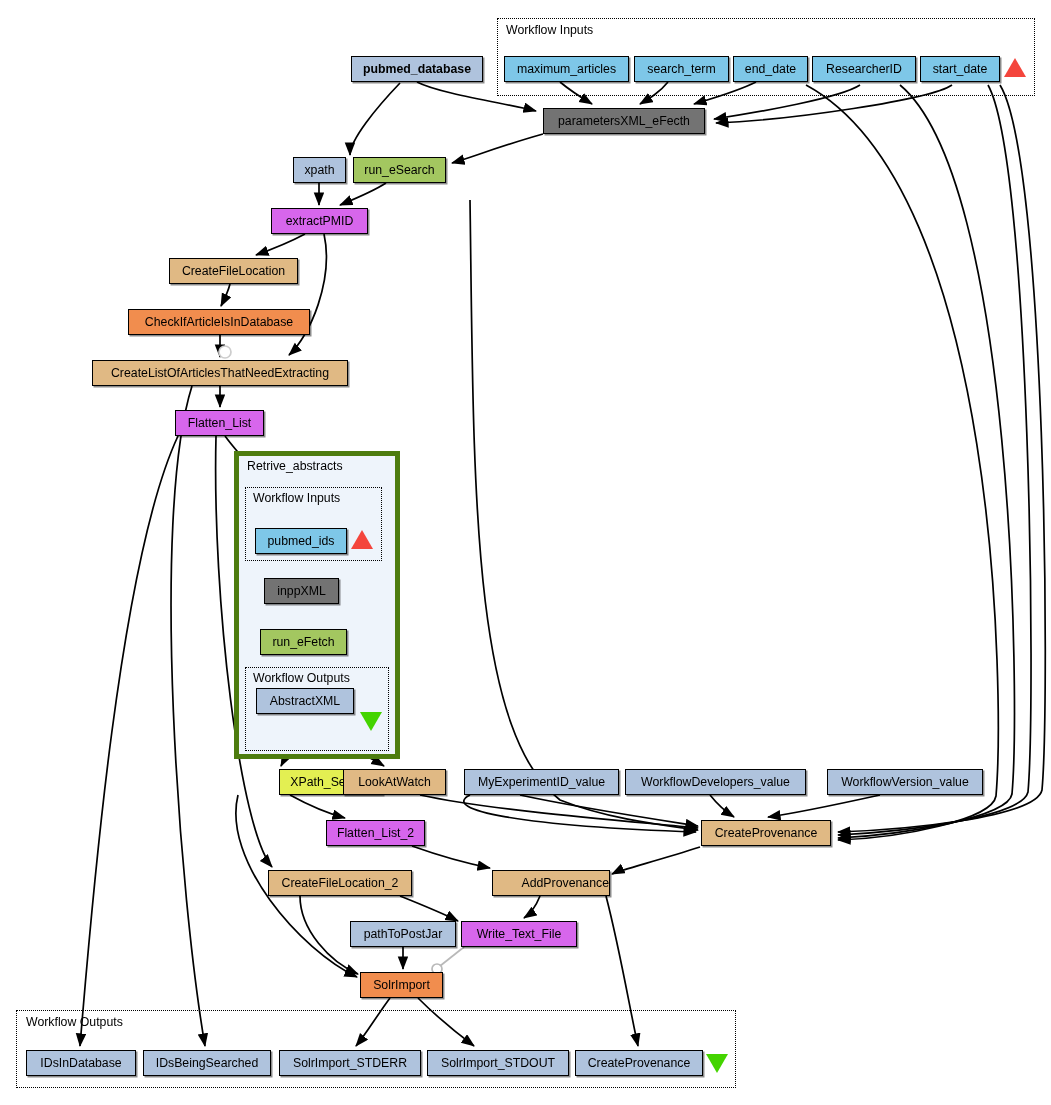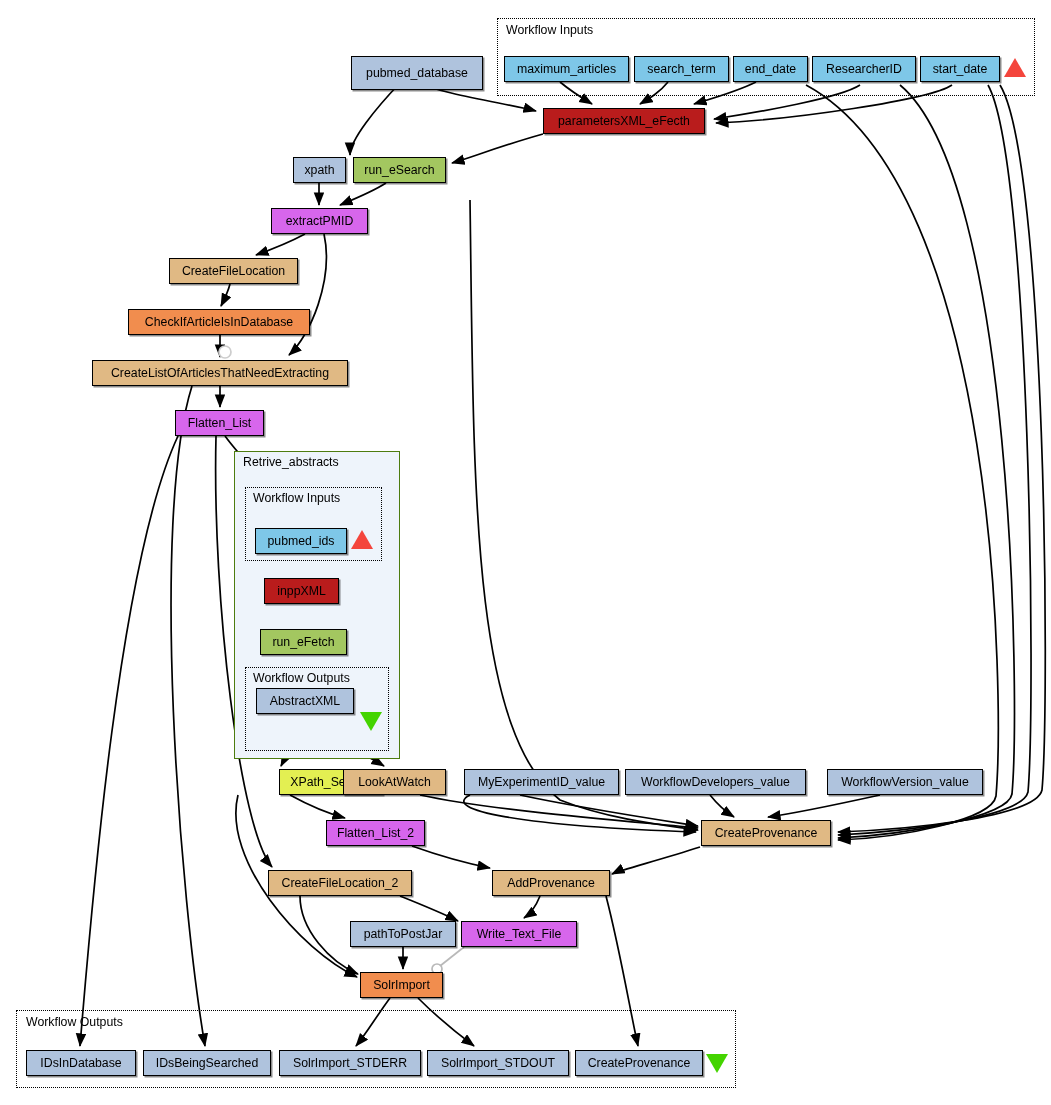--- a/index.html
+++ b/index.html
@@ -6,29 +6,29 @@
   #root{position:relative;width:1051px;height:1105px;
         font-family:"Liberation Sans","DejaVu Sans",sans-serif;
         background:#ffffff;overflow:hidden;}
   svg#edges{position:absolute;left:0;top:0;width:1051px;height:1105px;pointer-events:none;}
   .node{position:absolute;box-sizing:border-box;border:1px solid #000;
         display:flex;align-items:center;justify-content:center;
         font-size:12.3px;color:#000;white-space:nowrap;
         box-shadow:1.5px 1.5px 0 rgba(0,0,0,0.45);}
   .n-blue   {background:#7ec7e8;}
   .n-grayblue{background:#afc3dd;}
-  .n-purple {background:#b91c1c;}
+  .n-purple {background:#737373;}
   .n-violet {background:#d766ec;}
   .n-green  {background:#a3c760;}
   .n-tan    {background:#e0b984;}
   .n-orange {background:#f18d4e;}
   .n-yellow {background:#e3ef52;}
   .grp{position:absolute;box-sizing:border-box;}
   .grp-dot{border:1.6px dotted #000;background:transparent;}
-  .grp-solid{border:1px solid #4d7c0f;background:#eef4fb;}
+  .grp-solid{border:5px solid #4d7c0f;background:#eef4fb;}
   .grp-label{position:absolute;font-size:12.3px;color:#000;white-space:nowrap;}
   .tri{position:absolute;width:0;height:0;}
   .tri-up{border-left:11px solid transparent;border-right:11px solid transparent;
           border-bottom:19px solid #f4453c;}
   .tri-dn{border-left:11px solid transparent;border-right:11px solid transparent;
           border-top:19px solid #44d400;}
 </style>
 </head>
 <body>
 
@@ -141,21 +141,21 @@
   </div>
   <div class="grp grp-dot" style="left:16px;top:1010px;width:720px;height:78px;">
     <span class="grp-label" style="left:9px;top:4px;">Workflow Outputs</span>
   </div>
 
   <div class="tri tri-up" style="left:1004px;top:58px;"></div>
   <div class="tri tri-up" style="left:351px;top:530px;"></div>
   <div class="tri tri-dn" style="left:360px;top:712px;"></div>
   <div class="tri tri-dn" style="left:706px;top:1054px;"></div>
 
-  <div class="node n-grayblue" style="left:351px;top:56px;width:132px;height:34px;">
+  <div class="node n-grayblue" style="left:351px;top:56px;width:132px;height:26px;font-weight:bold;">
       <span>pubmed_database</span>
     </div>
   <div class="node n-blue" style="left:504px;top:56px;width:125px;height:26px;">
       <span>maximum_articles</span>
     </div>
   <div class="node n-blue" style="left:634px;top:56px;width:95px;height:26px;">
       <span>search_term</span>
     </div>
   <div class="node n-blue" style="left:733px;top:56px;width:75px;height:26px;">
       <span>end_date</span>
@@ -224,21 +224,21 @@
 
   <div class="node n-violet" style="left:326px;top:820px;width:99px;height:26px;">
       <span>Flatten_List_2</span>
     </div>
   <div class="node n-tan" style="left:701px;top:820px;width:130px;height:26px;">
       <span>CreateProvenance</span>
     </div>
   <div class="node n-tan" style="left:268px;top:870px;width:144px;height:26px;">
       <span>CreateFileLocation_2</span>
     </div>
-  <div class="node n-tan" style="left:492px;top:870px;width:118px;height:26px;">
+  <div class="node n-tan" style="left:492px;top:870px;width:118px;height:26px;justify-content:flex-end;">
       <span>AddProvenance</span>
     </div>
   <div class="node n-grayblue" style="left:350px;top:921px;width:106px;height:26px;">
       <span>pathToPostJar</span>
     </div>
   <div class="node n-violet" style="left:461px;top:921px;width:116px;height:26px;">
       <span>Write_Text_File</span>
     </div>
   <div class="node n-orange" style="left:360px;top:972px;width:83px;height:26px;">
       <span>SolrImport</span>

